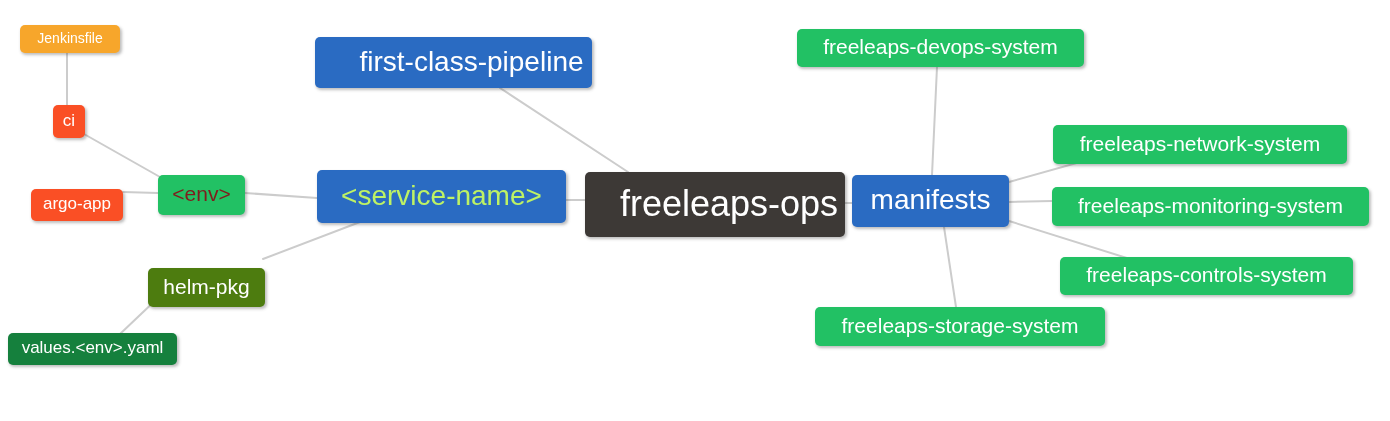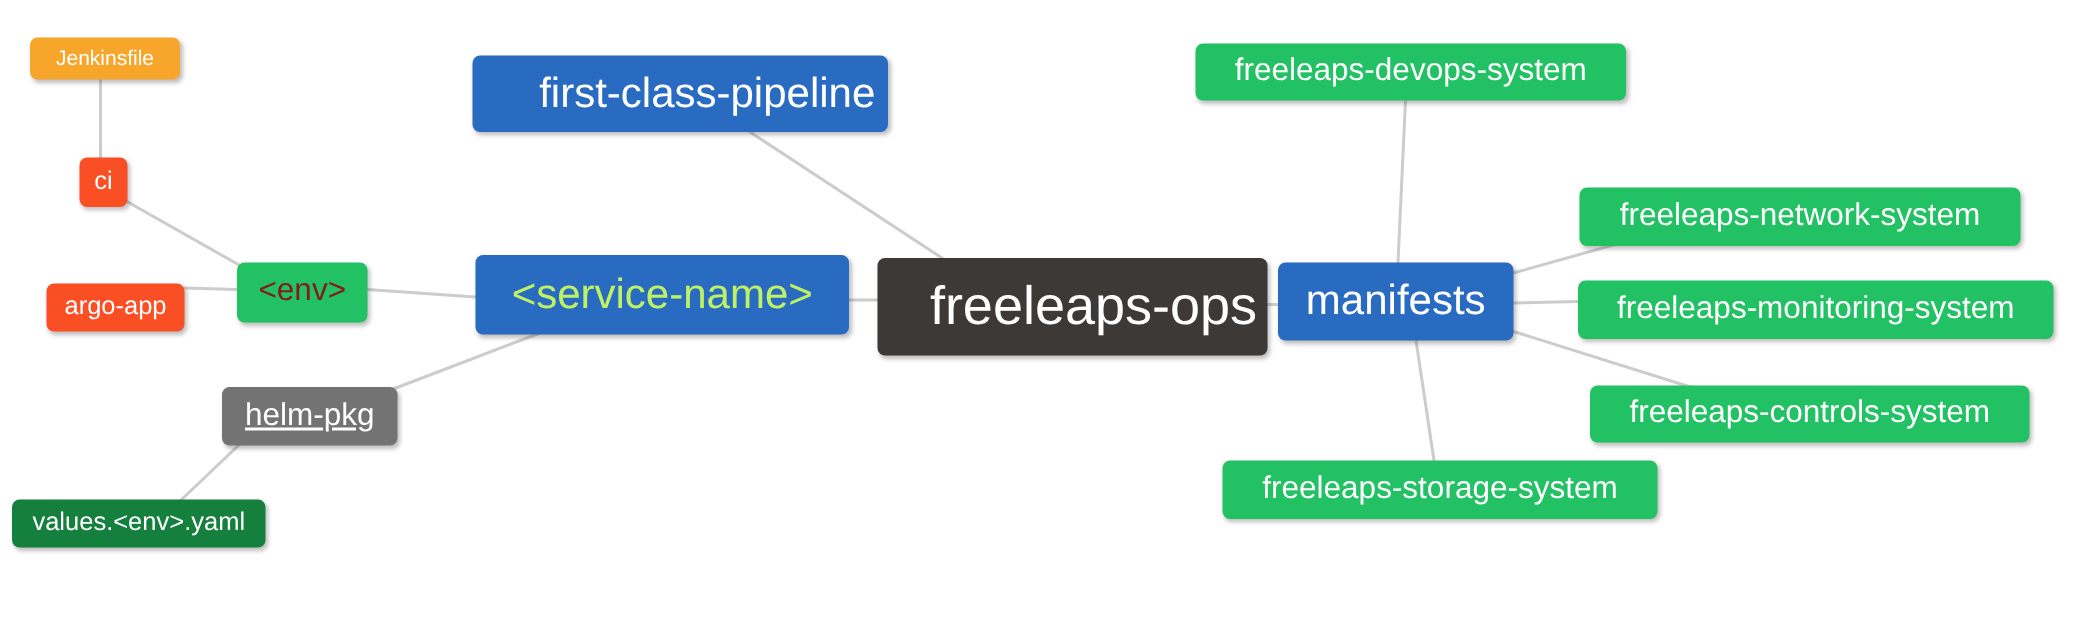--- a/index.html
+++ b/index.html
@@ -55,21 +55,21 @@
       <line x1="1009" y1="221" x2="1130" y2="259" stroke="#cccccc" stroke-width="2" stroke-linecap="round"></line>
       <line x1="944" y1="227" x2="956" y2="307" stroke="#cccccc" stroke-width="2" stroke-linecap="round"></line>
     </svg>
 
   <div id="nodes-layer">
       <div class="mm-node" style="left: 585px; top: 172px; width: 260px; height: 65px; line-height: 63px; font-size: 36px; background: rgb(61, 57, 54); color: rgb(255, 255, 255); padding-left: 28px;">freeleaps-ops</div>
       <div class="mm-node" style="left: 315px; top: 37px; width: 277px; height: 51px; line-height: 49px; font-size: 28px; background: rgb(42, 107, 194); color: rgb(255, 255, 255); padding-left: 36px;">first-class-pipeline</div>
       <div class="mm-node" style="left: 317px; top: 170px; width: 249px; height: 53px; line-height: 51px; font-size: 28px; background: rgb(42, 107, 194); color: #bef264;">&lt;service-name&gt;</div>
       <div class="mm-node" style="left: 852px; top: 175px; width: 157px; height: 52px; line-height: 50px; font-size: 28px; background: rgb(42, 107, 194); color: rgb(255, 255, 255);">manifests</div>
       <div class="mm-node" style="left: 158px; top: 175px; width: 87px; height: 40px; line-height: 38px; font-size: 21px; background: rgb(34, 193, 100); color: #7f1d1d;">&lt;env&gt;</div>
-      <div class="mm-node" style="left: 148px; top: 258px; width: 117px; height: 39px; line-height: 37px; font-size: 21px; background: #737373; color: rgb(255, 255, 255); text-decoration: underline;">helm-pkg</div>
+      <div class="mm-node" style="left: 148px; top: 268px; width: 117px; height: 39px; line-height: 37px; font-size: 21px; background: #4d7c0f; color: rgb(255, 255, 255);">helm-pkg</div>
       <div class="mm-node" style="left: 53px; top: 105px; width: 32px; height: 33px; line-height: 31px; font-size: 17px; background: rgb(250, 79, 37); color: rgb(255, 255, 255);">ci</div>
       <div class="mm-node" style="left: 31px; top: 176px; width: 92px; height: 32px; line-height: 30px; font-size: 17px; background: rgb(250, 79, 37); color: rgb(255, 255, 255); margin-top: 13px;">argo-app</div>
       <div class="mm-node" style="left: 20px; top: 25px; width: 100px; height: 28px; line-height: 26px; font-size: 14px; background: rgb(247, 166, 43); color: rgb(255, 255, 255);">Jenkinsfile</div>
       <div class="mm-node" style="left: 8px; top: 333px; width: 169px; height: 32px; line-height: 30px; font-size: 17px; background: #15803d; color: rgb(255, 255, 255);">values.&lt;env&gt;.yaml</div>
       <div class="mm-node" style="left: 797px; top: 29px; width: 287px; height: 38px; line-height: 36px; font-size: 21px; background: rgb(34, 193, 100); color: rgb(255, 255, 255);">freeleaps-devops-system</div>
       <div class="mm-node" style="left: 1053px; top: 111px; width: 294px; height: 39px; line-height: 37px; font-size: 21px; background: rgb(34, 193, 100); color: rgb(255, 255, 255); margin-top: 14px;">freeleaps-network-system</div>
       <div class="mm-node" style="left: 1052px; top: 187px; width: 317px; height: 39px; line-height: 37px; font-size: 21px; background: rgb(34, 193, 100); color: rgb(255, 255, 255);">freeleaps-monitoring-system</div>
       <div class="mm-node" style="left: 1060px; top: 257px; width: 293px; height: 38px; line-height: 36px; font-size: 21px; background: rgb(34, 193, 100); color: rgb(255, 255, 255);">freeleaps-controls-system</div>
       <div class="mm-node" style="left: 815px; top: 307px; width: 290px; height: 39px; line-height: 37px; font-size: 21px; background: rgb(34, 193, 100); color: rgb(255, 255, 255);">freeleaps-storage-system</div>
     </div>

